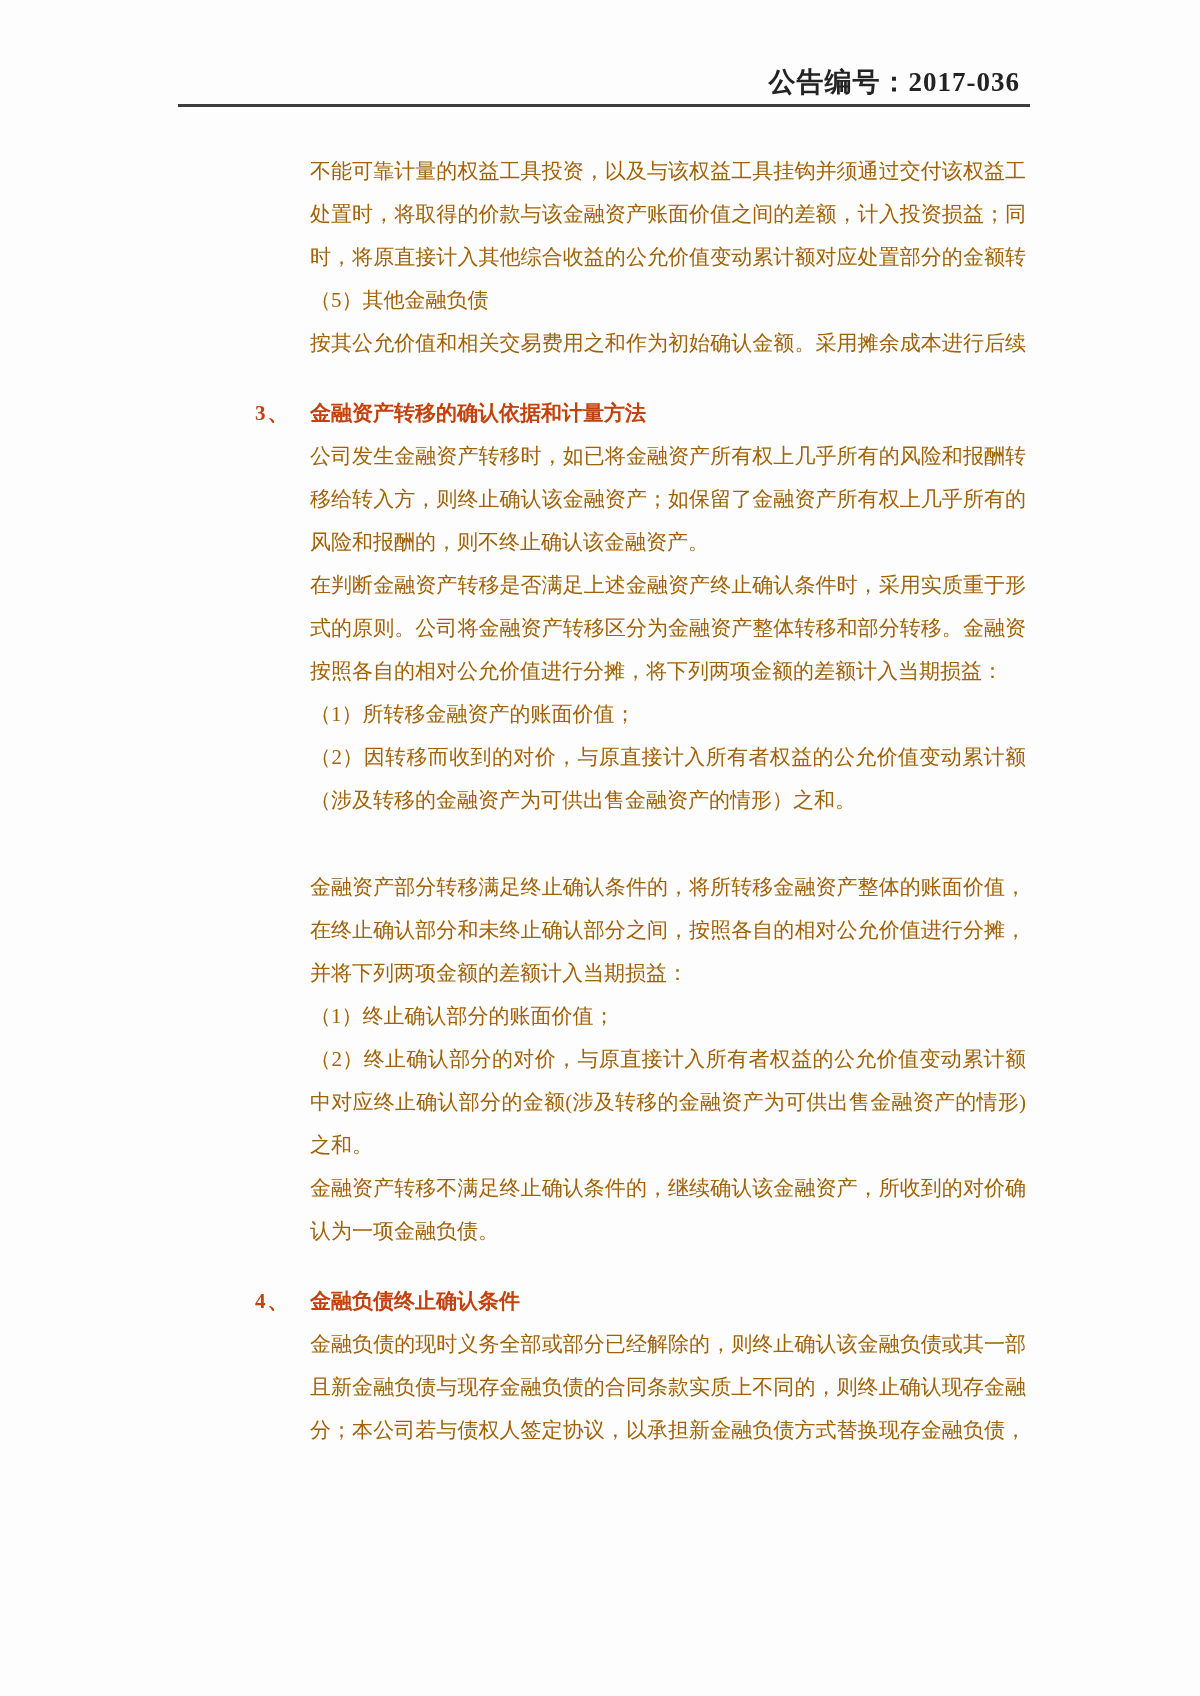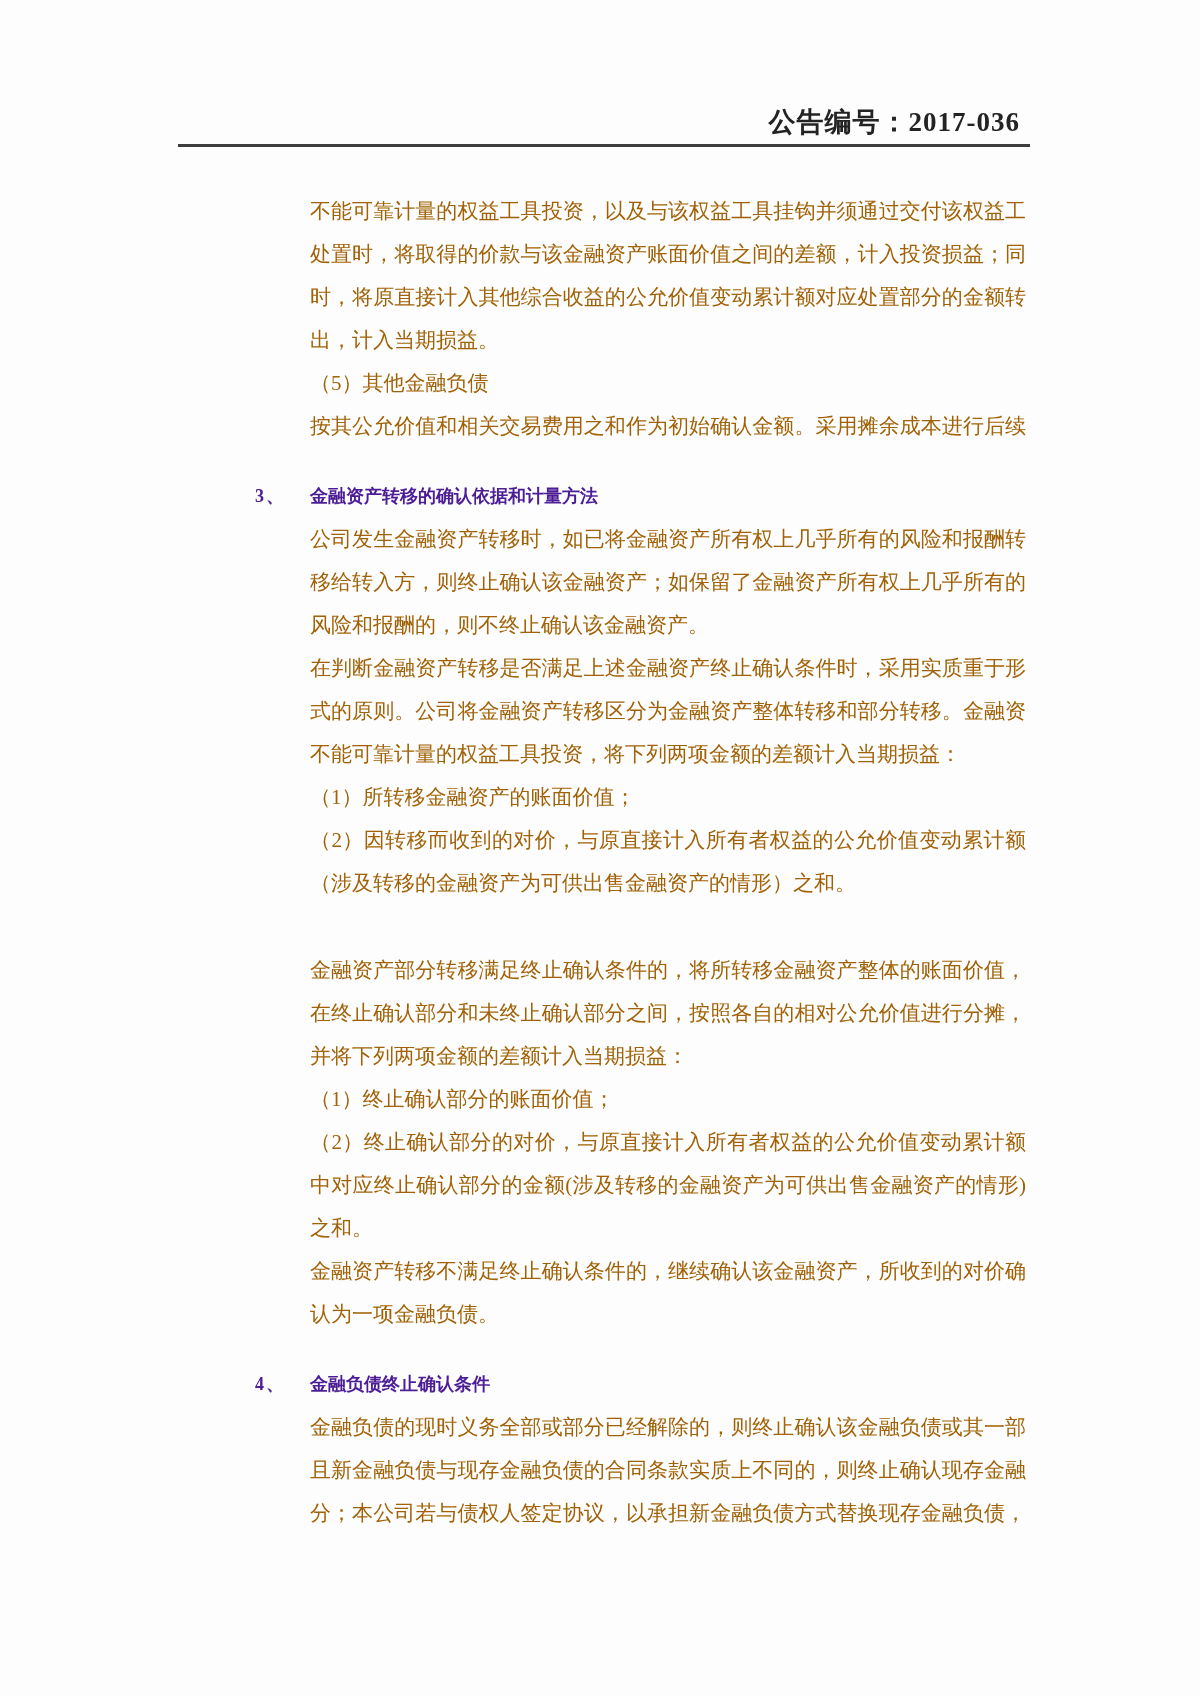--- a/index.html
+++ b/index.html
@@ -4,21 +4,21 @@
 <style>
   html,body{margin:0;padding:0;}
   body{
     width:1200px;height:1696px;
     background:#fdfdfd;
     font-family:"Liberation Serif","DejaVu Serif",serif;
     color:#1e1e1e;
     position:relative;
     overflow:hidden;
   }
-  .page{position:absolute;inset:0;margin-top:40px;}
+  .page{position:absolute;inset:0;}
   .announce-no{
     position:absolute;
     top:64px;
     right:180px;
     font-size:27px;
     font-weight:700;
     letter-spacing:1px;
     color:#232323;
     white-space:nowrap;
   }
@@ -49,22 +49,22 @@
     color:#a16207;
   }
   .line.last{
     text-align-last:left;
   }
   .heading{
     margin-top:27px;
     height:43px;
     line-height:43px;
     font-weight:700;
-    font-size:18px;
-    color:#4c1d95;
+    font-size:21px;
+    color:#c2410c;
     white-space:nowrap;
   }
   .heading .hnum{
     display:inline-block;
     width:55px;
     margin-left:-55px;
     letter-spacing:2px;
   }
 </style>
 </head>
@@ -73,38 +73,37 @@
 <div class="page">
   <div class="announce-no">公告编号：2017-036</div>
   <div class="header-rule"></div>
   <div class="doc-body">
       <div class="para">
         <div class="line">不能可靠计量的权益工具投资，以及与该权益工具挂钩并须通过交付该权益工</div>
       </div>
       <div class="para">
         <div class="line">处置时，将取得的价款与该金融资产账面价值之间的差额，计入投资损益；同</div>
         <div class="line">时，将原直接计入其他综合收益的公允价值变动累计额对应处置部分的金额转</div>
-        <div class="line last">出，计入当期损益。</div>
       </div>
       <div class="para">
         <div class="line last">（5）其他金融负债</div>
       </div>
       <div class="para">
         <div class="line">按其公允价值和相关交易费用之和作为初始确认金额。采用摊余成本进行后续</div>
       </div>
       <div class="heading"><span class="hnum">3、</span><span>金融资产转移的确认依据和计量方法</span></div>
       <div class="para">
         <div class="line">公司发生金融资产转移时，如已将金融资产所有权上几乎所有的风险和报酬转</div>
         <div class="line">移给转入方，则终止确认该金融资产；如保留了金融资产所有权上几乎所有的</div>
         <div class="line last">风险和报酬的，则不终止确认该金融资产。</div>
       </div>
       <div class="para">
         <div class="line">在判断金融资产转移是否满足上述金融资产终止确认条件时，采用实质重于形</div>
         <div class="line">式的原则。公司将金融资产转移区分为金融资产整体转移和部分转移。金融资</div>
-        <div class="line last">不能可靠计量的权益工具投资，将下列两项金额的差额计入当期损益：</div>
+        <div class="line last">按照各自的相对公允价值进行分摊，将下列两项金额的差额计入当期损益：</div>
         <div class="line last">（1）所转移金融资产的账面价值；</div>
         <div class="line">（2）因转移而收到的对价，与原直接计入所有者权益的公允价值变动累计额</div>
         <div class="line last">（涉及转移的金融资产为可供出售金融资产的情形）之和。</div>
       </div>
       <div class="para gap">
         <div class="line">金融资产部分转移满足终止确认条件的，将所转移金融资产整体的账面价值，</div>
         <div class="line">在终止确认部分和未终止确认部分之间，按照各自的相对公允价值进行分摊，</div>
         <div class="line last">并将下列两项金额的差额计入当期损益：</div>
         <div class="line last">（1）终止确认部分的账面价值；</div>
         <div class="line">（2）终止确认部分的对价，与原直接计入所有者权益的公允价值变动累计额</div>

